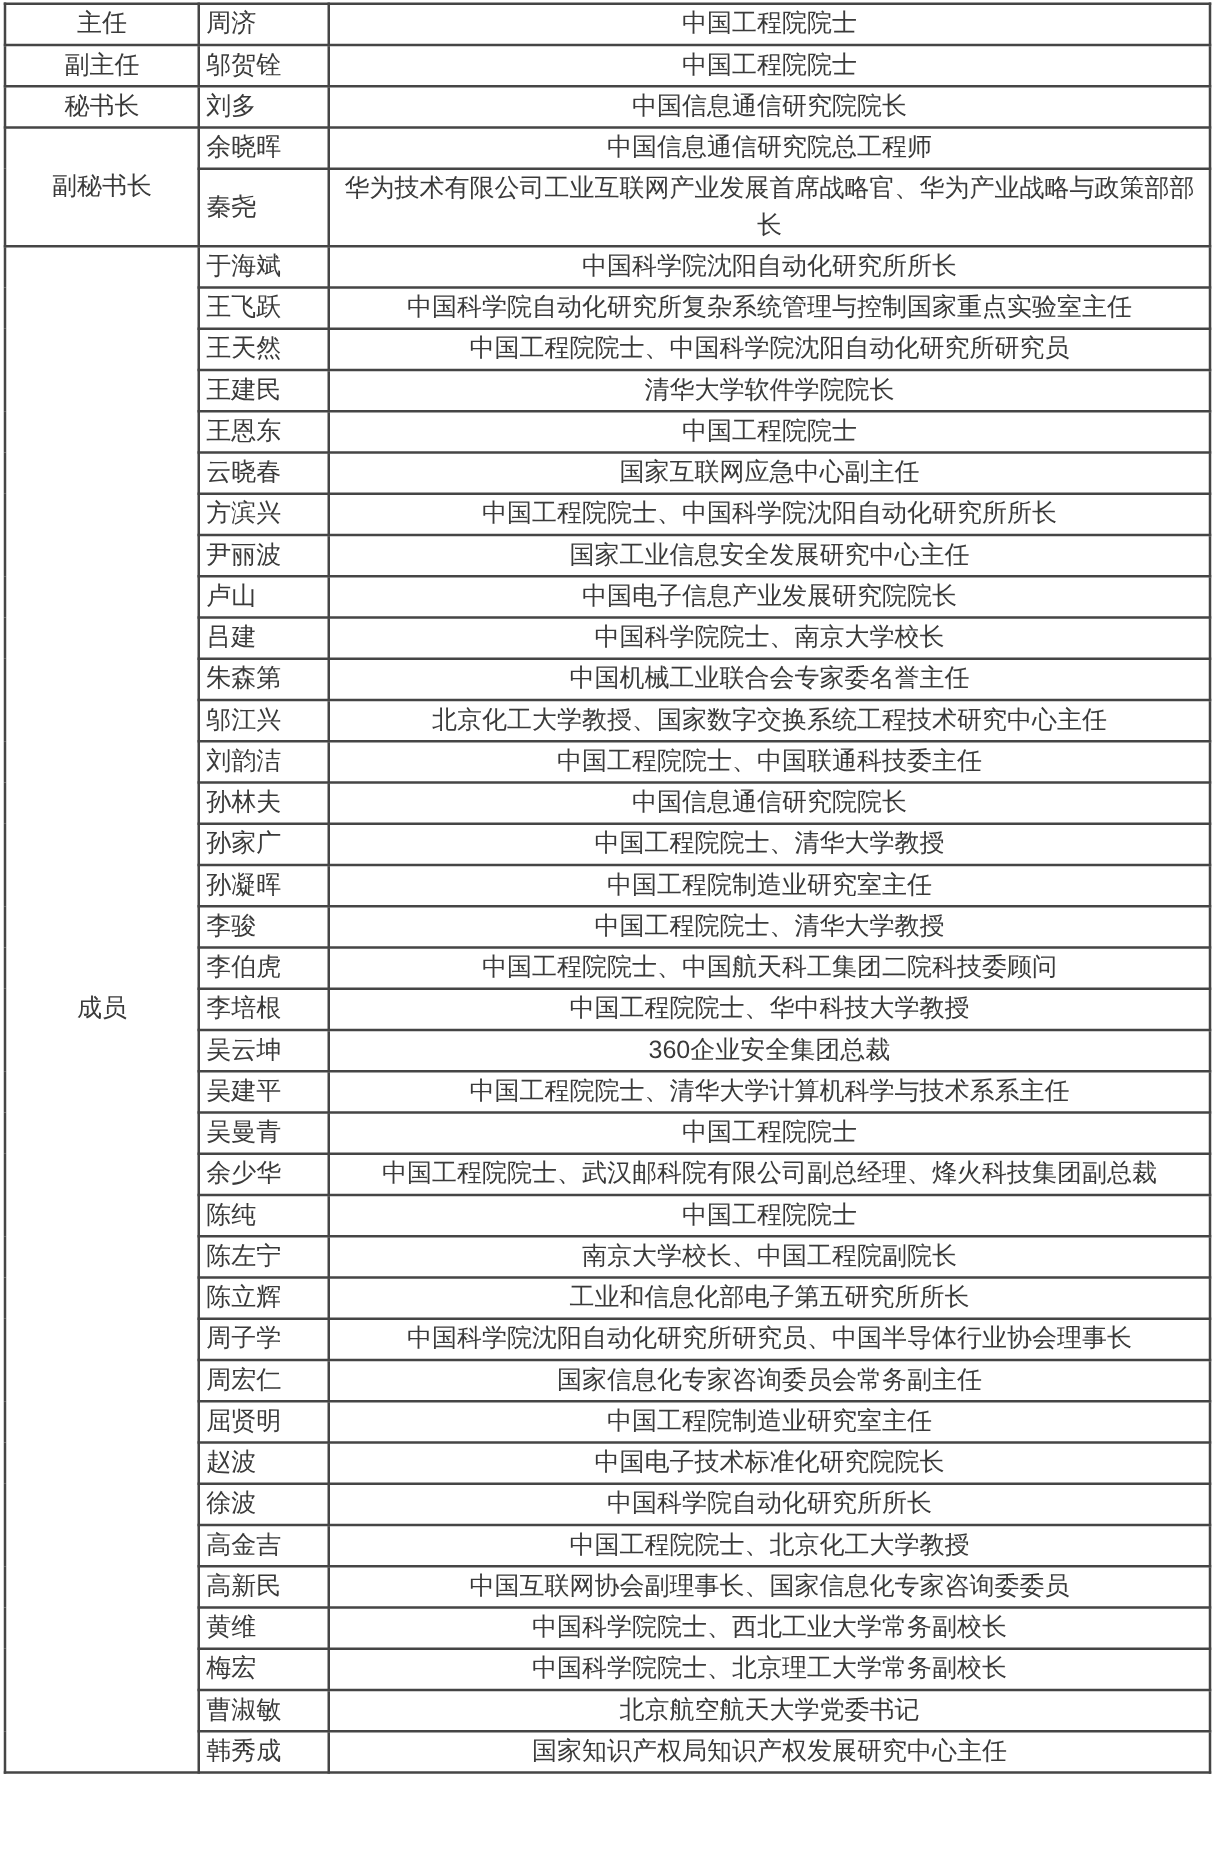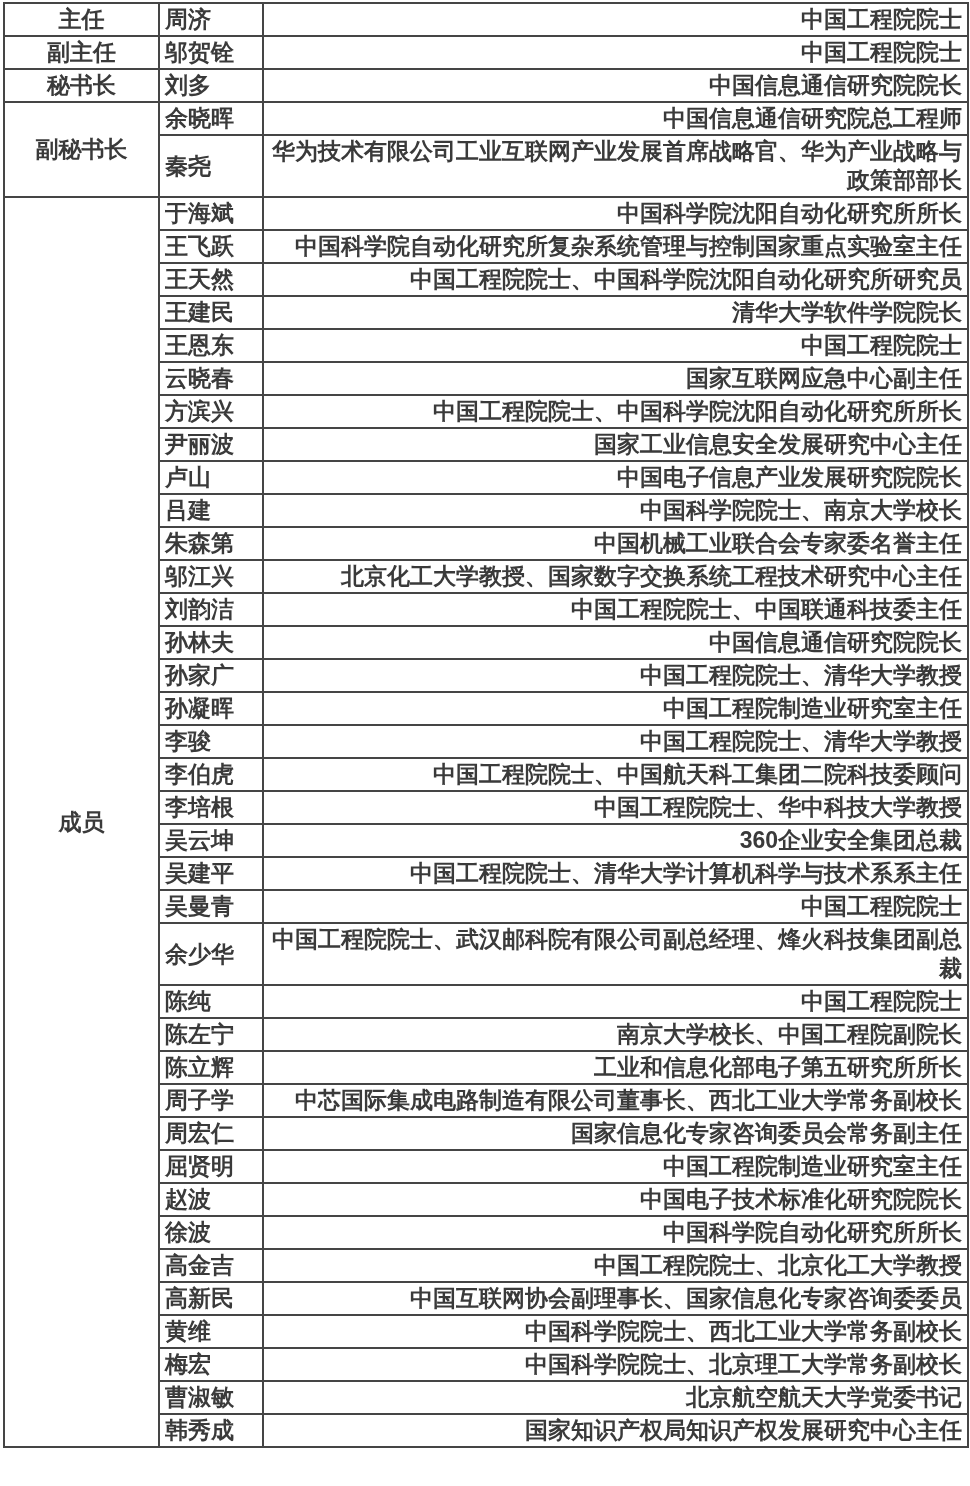--- a/index.html
+++ b/index.html
@@ -12,42 +12,41 @@
     min-height: 1486px;
     background: #ffffff;
     box-sizing: border-box;
     padding: 2px 3px;
   }
   table.committee-table {
     border-collapse: collapse;
     table-layout: fixed;
     width: 964px;
     font-family: "Liberation Sans", sans-serif;
-    font-size: 23px;
+    font-size: 20px;
     color: #3a3a3a;
-    font-weight: bold;
   }
   table.committee-table td {
     border: 2px solid #454545;
     vertical-align: middle;
     line-height: 29px;
     padding: 1px 5px;
     overflow-wrap: break-word;
     word-break: break-all;
   }
   td.role-cell {
     text-align: center;
     height: 29px;
   }
   td.name-cell {
     text-align: left;
     height: 29px;
   }
   td.title-cell {
-    text-align: right;
+    text-align: center;
     height: 29px;
   }
 </style>
 </head>
 <body>
 
 <div class="page">
   <table class="committee-table">
     <colgroup>
       <col style="width:155px">
@@ -179,21 +178,21 @@
         <tr>
           <td class="name-cell">陈左宁</td>
           <td class="title-cell">南京大学校长、中国工程院副院长</td>
         </tr>
         <tr>
           <td class="name-cell">陈立辉</td>
           <td class="title-cell">工业和信息化部电子第五研究所所长</td>
         </tr>
         <tr>
           <td class="name-cell">周子学</td>
-          <td class="title-cell">中芯国际集成电路制造有限公司董事长、西北工业大学常务副校长</td>
+          <td class="title-cell">中国科学院沈阳自动化研究所研究员、中国半导体行业协会理事长</td>
         </tr>
         <tr>
           <td class="name-cell">周宏仁</td>
           <td class="title-cell">国家信息化专家咨询委员会常务副主任</td>
         </tr>
         <tr>
           <td class="name-cell">屈贤明</td>
           <td class="title-cell">中国工程院制造业研究室主任</td>
         </tr>
         <tr>

